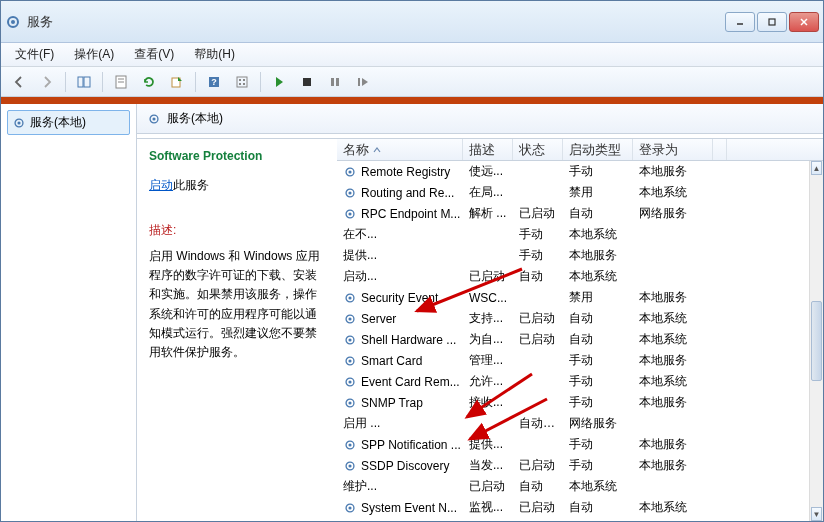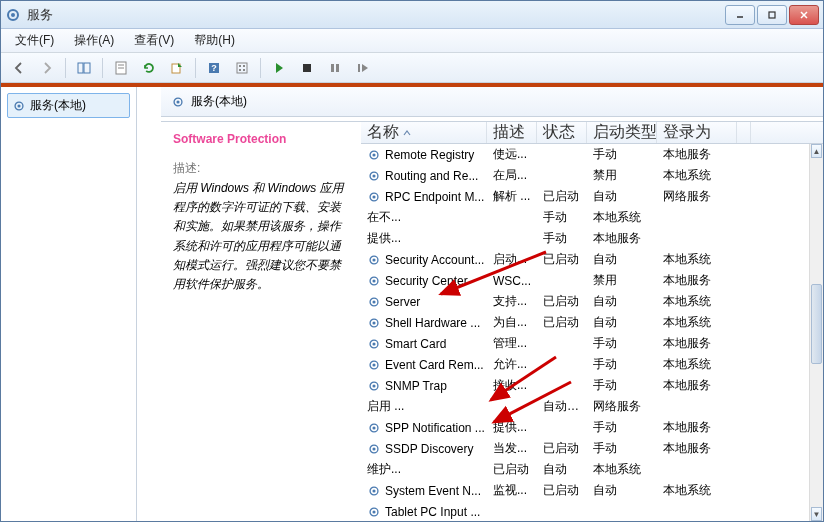--- a/index.html
+++ b/index.html
@@ -1,43 +1,43 @@
 <!DOCTYPE html>
 <html><head>
 <meta charset="utf-8">
 <style>
 * { box-sizing: border-box; margin: 0; padding: 0; }
 body { font-family: "Microsoft YaHei", "Segoe UI", Tahoma, sans-serif; font-size: 12px; background: #fff; overflow: hidden; }
 .window { width: 824px; height: 522px; border: 1px solid #5a7aa0; background: #fff; display: flex; flex-direction: column; }
-.titlebar { height: 28px; background: linear-gradient(to bottom, #eaf3fb, #d7e6f5); display: flex; align-items: center; padding: 0 4px; border-bottom: 1px solid #b0c4de; }
+.titlebar { height: 42px; background: linear-gradient(to bottom, #eaf3fb, #d7e6f5); display: flex; align-items: center; padding: 0 4px; border-bottom: 1px solid #b0c4de; }
 .titlebar .icon { width: 16px; height: 16px; margin-right: 6px; }
 .titlebar .title { flex: 1; color: #333; font-size: 13px; }
 .winbtns { display: flex; gap: 2px; }
 .winbtn { width: 30px; height: 20px; background: linear-gradient(to bottom, #f5faff, #dce9f7); border: 1px solid #8aa8c8; border-radius: 3px; display: flex; align-items: center; justify-content: center; font-size: 10px; color: #333; cursor: pointer; }
 .winbtn.close { background: linear-gradient(to bottom, #e89990, #d9534f); border-color: #b04540; color: #fff; }
 .menubar { height: 24px; background: linear-gradient(to bottom, #fafcff, #ecf2fa); display: flex; align-items: center; padding: 0 6px; border-bottom: 1px solid #d0d8e0; gap: 4px; }
 .menuitem { padding: 3px 8px; cursor: pointer; color: #222; }
 .toolbar { height: 30px; background: linear-gradient(to bottom, #f7fbff, #e8eff8); display: flex; align-items: center; padding: 0 6px; border-bottom: 1px solid #c8d2de; gap: 4px; }
 .toolbtn { width: 24px; height: 24px; display: flex; align-items: center; justify-content: center; cursor: pointer; border-radius: 2px; }
 .toolsep { width: 1px; height: 20px; background: #c8d2de; margin: 0 2px; }
-.body { flex: 1; display: flex; border-top: 4px solid #c2410c; overflow: hidden; gap: 24px; }
+.body { flex: 1; display: flex; border-top: 7px solid #c2410c; overflow: hidden; }
 .leftpane { width: 136px; border-right: 1px solid #c8d2de; background: #fff; padding: 6px; }
 .treeitem { display: flex; align-items: center; gap: 4px; padding: 3px 4px; background: #e5f1fb; border: 1px solid #7eb4ea; border-radius: 2px; }
 .rightpane { flex: 1; display: flex; flex-direction: column; overflow: hidden; }
 .righthead { height: 30px; border-bottom: 1px solid #c8d2de; display: flex; align-items: center; padding: 0 10px; background: linear-gradient(to bottom, #fafcff, #ecf2fa); gap: 6px; }
 .rightbody { flex: 1; display: flex; overflow: hidden; border-top: 1px solid #c8d2de; margin-top: 4px; }
 .details { width: 200px; padding: 10px 12px; font-size: 12px; }
-.details h3 { font-size: 12px; font-weight: bold; margin-bottom: 14px; color: #ec4899; }
+.details h3 { font-size: 12px; font-weight: bold; margin-bottom: 14px; color: #15803d; }
 .details .startlink { color: #0056c7; text-decoration: underline; cursor: pointer; }
 .details .startsvc { margin-bottom: 28px; color: #000; }
-.details .desclabel { margin-bottom: 2px; color: #737373; }
-.details .desctext { color: #000; line-height: 1.6; font-style: italic; }
+.details .desclabel { margin-bottom: 8px; color: #b91c1c; }
+.details .desctext { color: #000; line-height: 1.6; }
 .listwrap { flex: 1; display: flex; flex-direction: column; overflow: hidden; position: relative; }
 .listhead { display: grid; grid-template-columns: 126px 50px 50px 70px 80px 14px; background: linear-gradient(to bottom, #fafcff, #ecf2fa); border-bottom: 1px solid #c8d2de; height: 22px; }
-.listhead > div { padding: 3px 6px; border-right: 1px solid #dbe2ea; font-size: 16px; color: #333; display: flex; align-items: center; gap: 4px; cursor: pointer; white-space: nowrap; overflow: hidden; }
+.listhead > div { padding: 3px 6px; border-right: 1px solid #dbe2ea; font-size: 13px; color: #333; display: flex; align-items: center; gap: 4px; cursor: pointer; white-space: nowrap; overflow: hidden; }
 .listrows { flex: 1; overflow-y: hidden; }
 .row { display: grid; grid-template-columns: 126px 50px 50px 70px 80px 14px; height: 21px; align-items: center; }
 .row > div { padding: 0 6px; white-space: nowrap; overflow: hidden; text-overflow: ellipsis; font-size: 12px; color: #000; }
 .row .namecell { display: flex; align-items: flex-end; gap: 4px; }
 .gearicon { width: 14px; height: 14px; flex-shrink: 0; }
 .scrollbar { position: absolute; right: 0; top: 22px; bottom: 0; width: 14px; background: #f0f0f0; border-left: 1px solid #dcdcdc; }
 .scrollthumb { position: absolute; left: 1px; right: 1px; top: 140px; height: 80px; background: linear-gradient(to right, #e0e8f0, #c5d5e8); border: 1px solid #a8bcd4; border-radius: 2px; }
 .scrollbtn { position: absolute; left: 1px; right: 1px; height: 14px; background: linear-gradient(to bottom, #f5faff, #dce9f7); border: 1px solid #a8bcd4; display: flex; align-items: center; justify-content: center; font-size: 8px; color: #555; cursor: pointer; }
 .scrollbtn.up { top: 0; }
 .scrollbtn.down { bottom: 0; }
@@ -176,20 +176,23 @@
         <svg class="gearicon" viewBox="0 0 16 16">
             <circle cx="8" cy="8" r="4.5" fill="none" stroke="#4a7ab0" stroke-width="1.5"></circle>
             <circle cx="8" cy="8" r="1.8" fill="#4a7ab0"></circle>
           </svg>
         <span>服务(本地)</span>
       </div>
 
       <div class="rightbody">
         <div class="details">
           <h3>Software Protection</h3>
+          <div class="startsvc">
+            <span class="startlink">启动</span><span>此服务</span>
+          </div>
           <div class="desclabel">描述:</div>
           <div class="desctext">启用 Windows 和 Windows 应用程序的数字许可证的下载、安装和实施。如果禁用该服务，操作系统和许可的应用程序可能以通知模式运行。强烈建议您不要禁用软件保护服务。</div>
         </div>
 
         <div class="listwrap">
           <div class="listhead">
             <div>
                 <span>名称</span>
                 <svg width="8" height="8" viewBox="0 0 8 8">
                   <path d="M1 6 L4 2 L7 6" fill="none" stroke="#6a89b0" stroke-width="1.2"></path>
@@ -252,40 +255,33 @@
                 <div></div>
               </div>
               <div class="row">
                 <div>提供...</div>
                 <div></div>
                 <div>手动</div>
                 <div>本地服务</div>
                 <div></div>
               </div>
               <div class="row">
-                <div class="namecell">
-                  <svg class="gearicon" viewBox="0 0 16 16">
-                    <circle cx="8" cy="8" r="4.5" fill="none" stroke="#4a7ab0" stroke-width="1.5"></circle>
-                    <circle cx="8" cy="8" r="1.8" fill="#4a7ab0"></circle>
-                  </svg>
-                  <span>Security Account...</span>
-                </div>
                 <div>启动...</div>
                 <div>已启动</div>
                 <div>自动</div>
                 <div>本地系统</div>
                 <div></div>
               </div>
               <div class="row">
                 <div class="namecell">
                   <svg class="gearicon" viewBox="0 0 16 16">
                     <circle cx="8" cy="8" r="4.5" fill="none" stroke="#4a7ab0" stroke-width="1.5"></circle>
                     <circle cx="8" cy="8" r="1.8" fill="#4a7ab0"></circle>
                   </svg>
-                  <span>Security Center</span>
+                  <span>Security Event</span>
                 </div>
                 <div>WSC...</div>
                 <div></div>
                 <div>禁用</div>
                 <div>本地服务</div>
                 <div></div>
               </div>
               <div class="row">
                 <div class="namecell">
                   <svg class="gearicon" viewBox="0 0 16 16">

